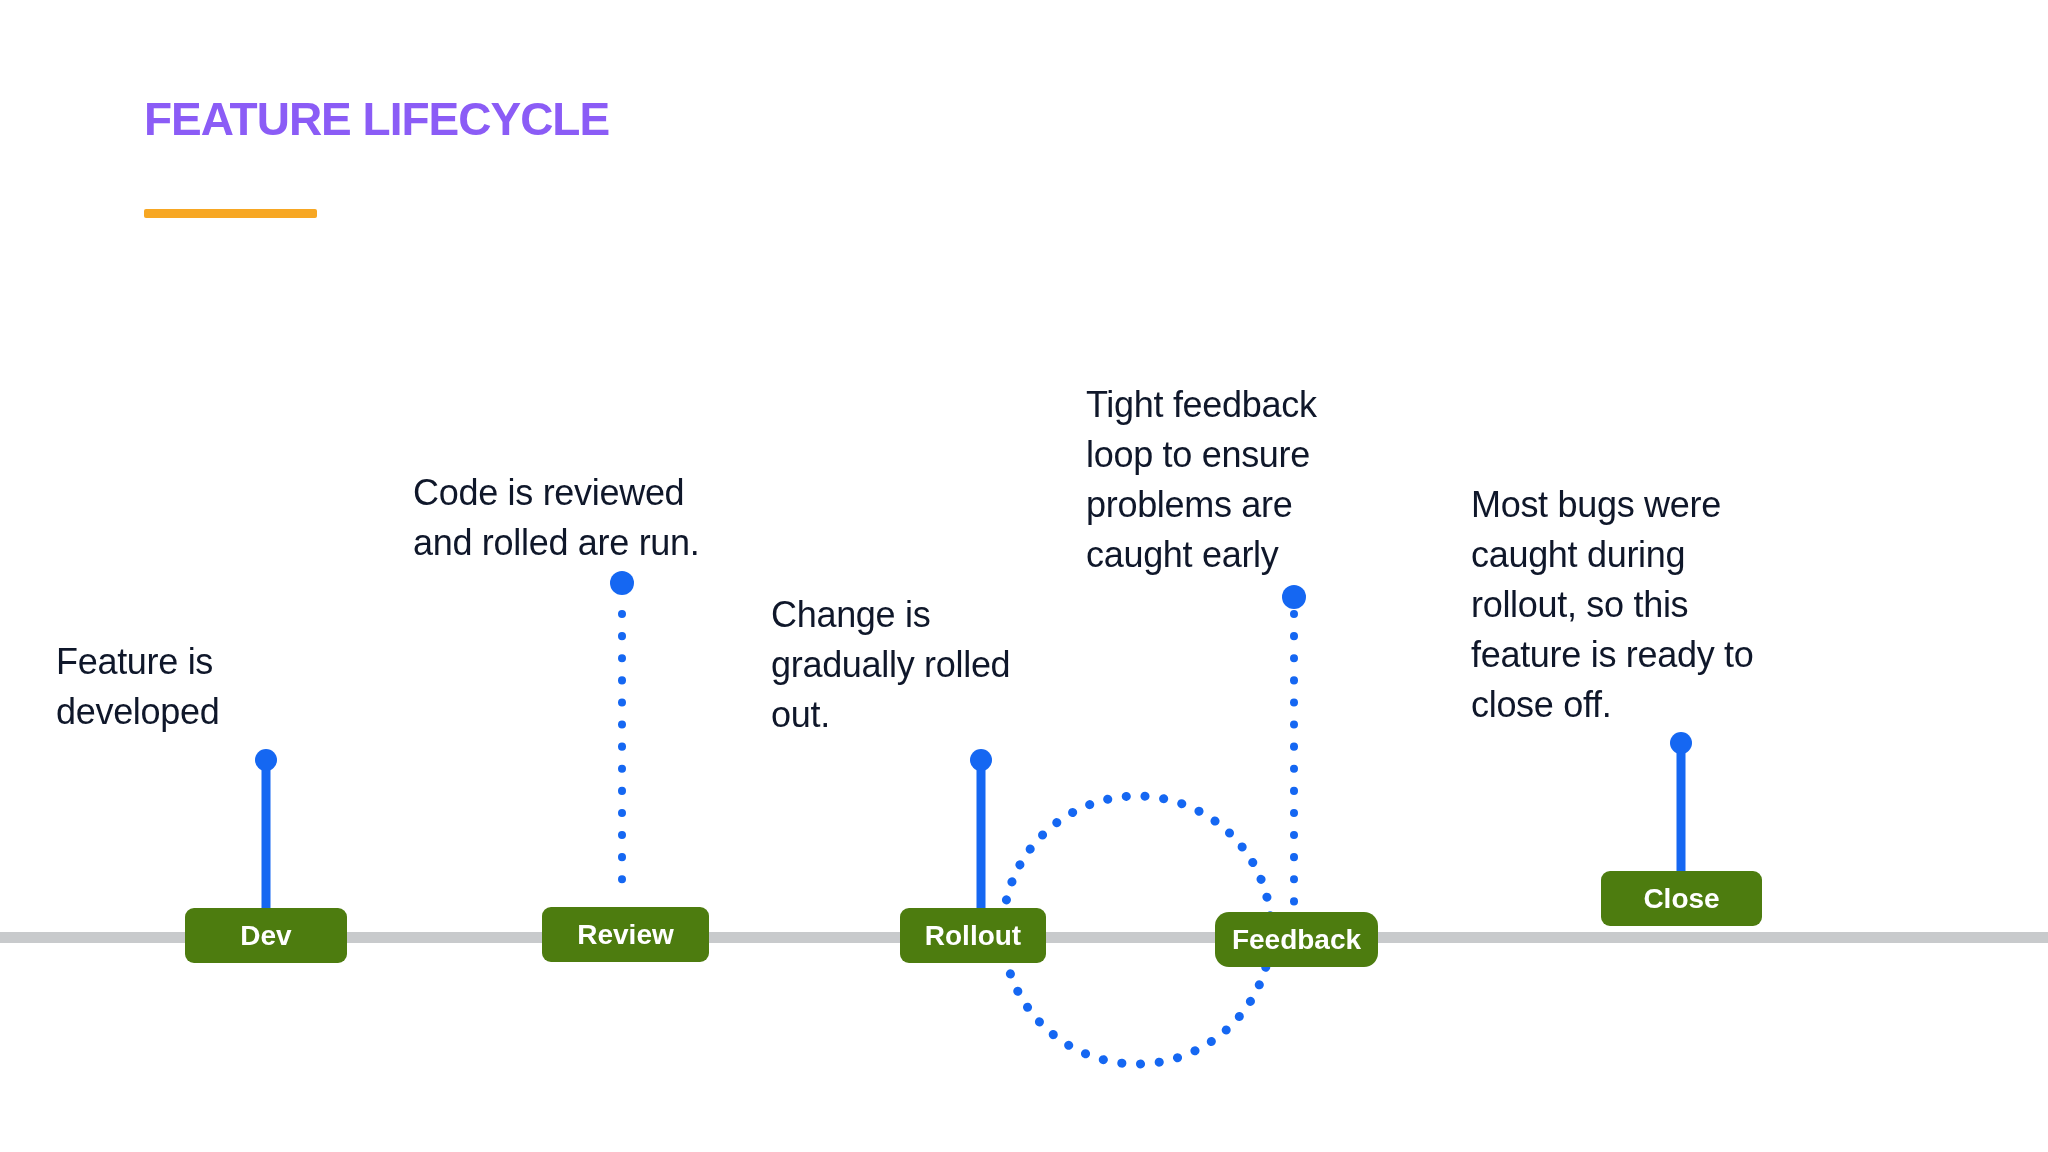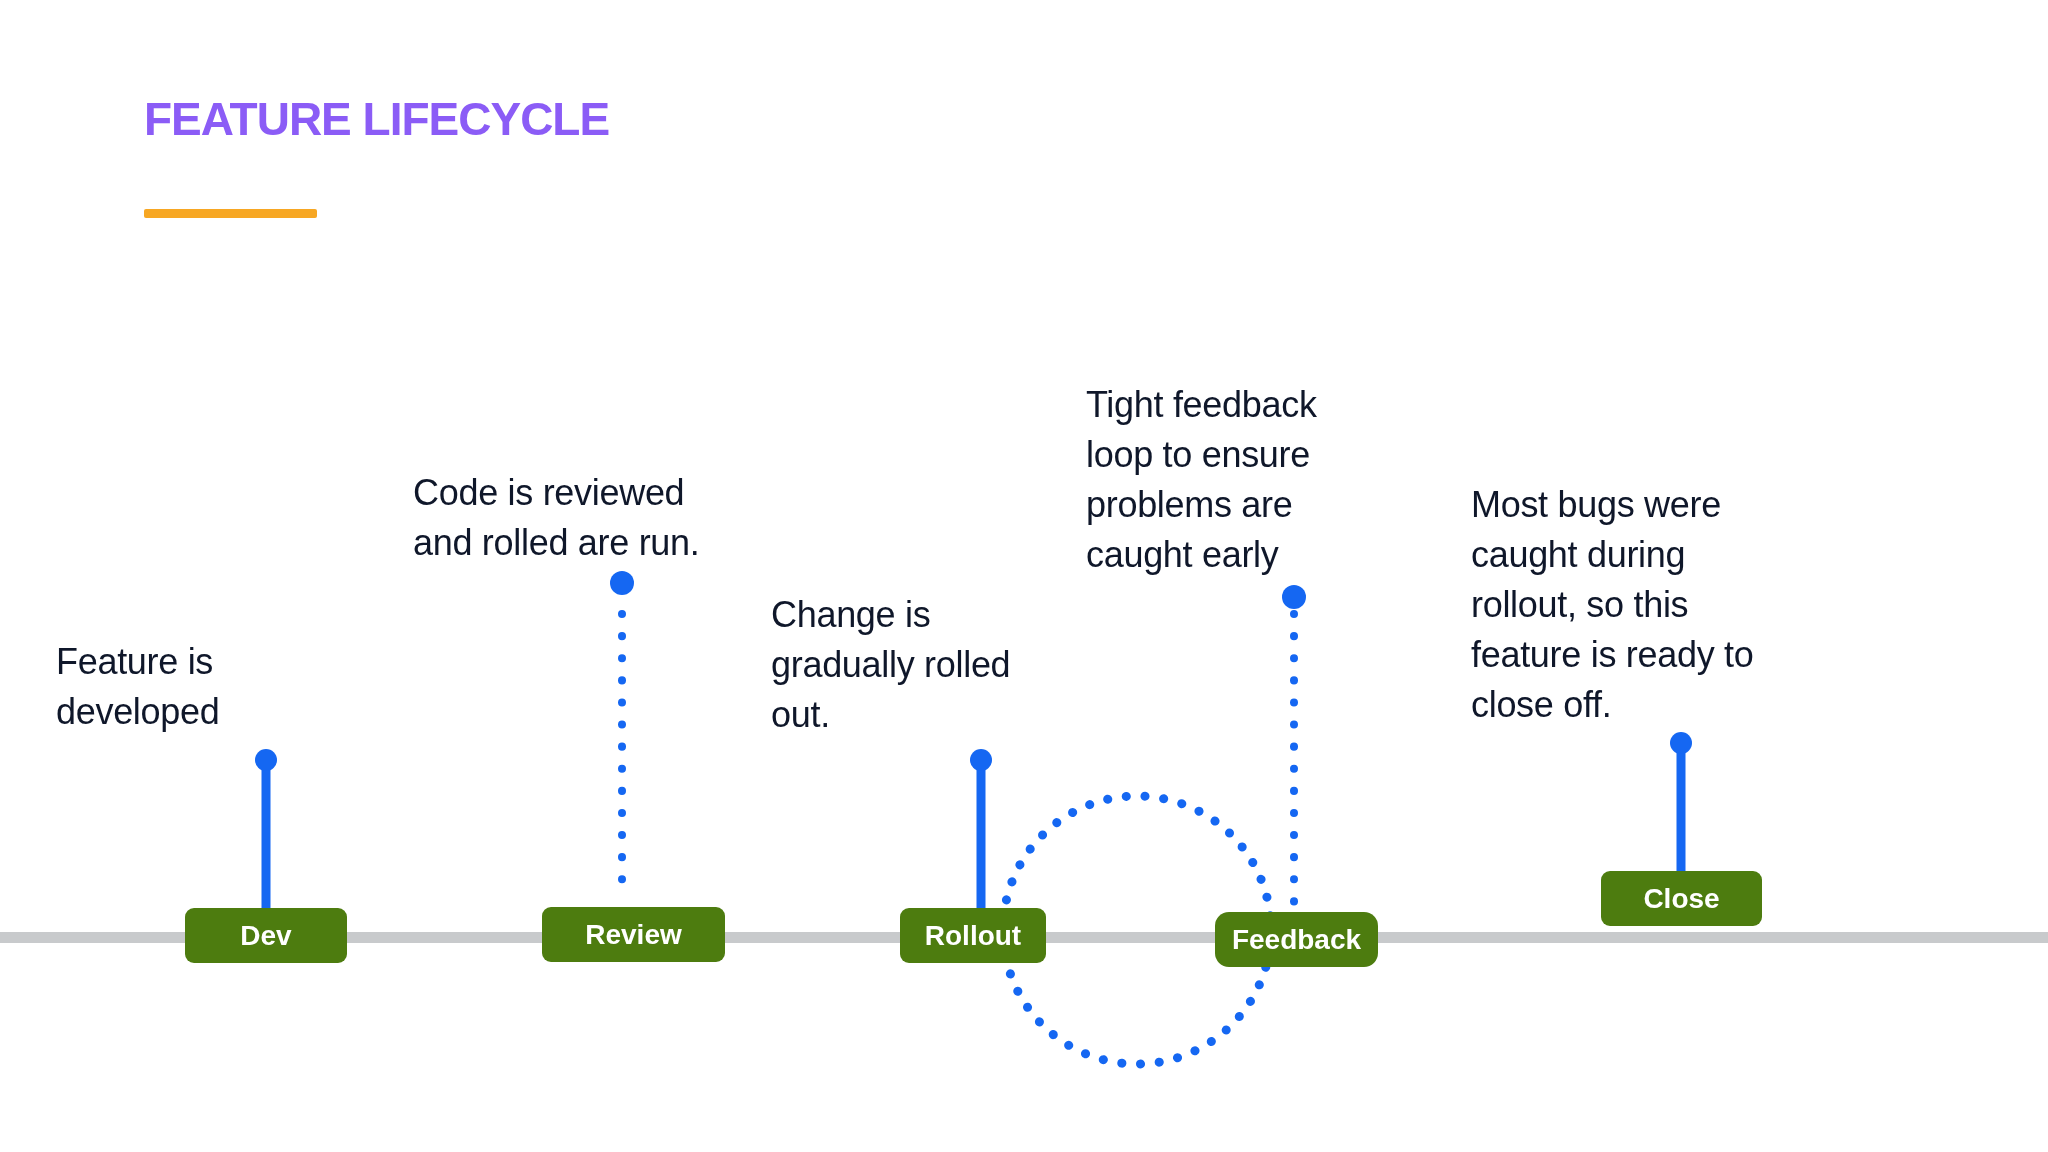--- a/index.html
+++ b/index.html
@@ -45,21 +45,21 @@
     display:flex; align-items:center; justify-content:center;
     z-index:3;
   }
   #desc-dev      { left:56px;   top:637px; }
   #desc-review   { left:413px;  top:468px; }
   #desc-rollout  { left:771px;  top:590px; }
   #desc-feedback { left:1086px; top:380px; }
   #desc-close    { left:1471px; top:480px; }
 
   #chip-dev      { left:185px;  top:908px; width:162px; }
-  #chip-review   { left:542px;  top:907px; width:183px; }
+  #chip-review   { left:542px;  top:907px; width:167px; }
   #chip-rollout  { left:900px;  top:908px; width:146px; }
   #chip-feedback { left:1215px; top:912px; width:163px;border-radius:14px; }
   #chip-close    { left:1601px; top:871px; width:161px; }
 </style>
 </head>
 <body>
 
 <div class="page-title">FEATURE LIFECYCLE</div>
 <div class="accent-bar"></div>
 

